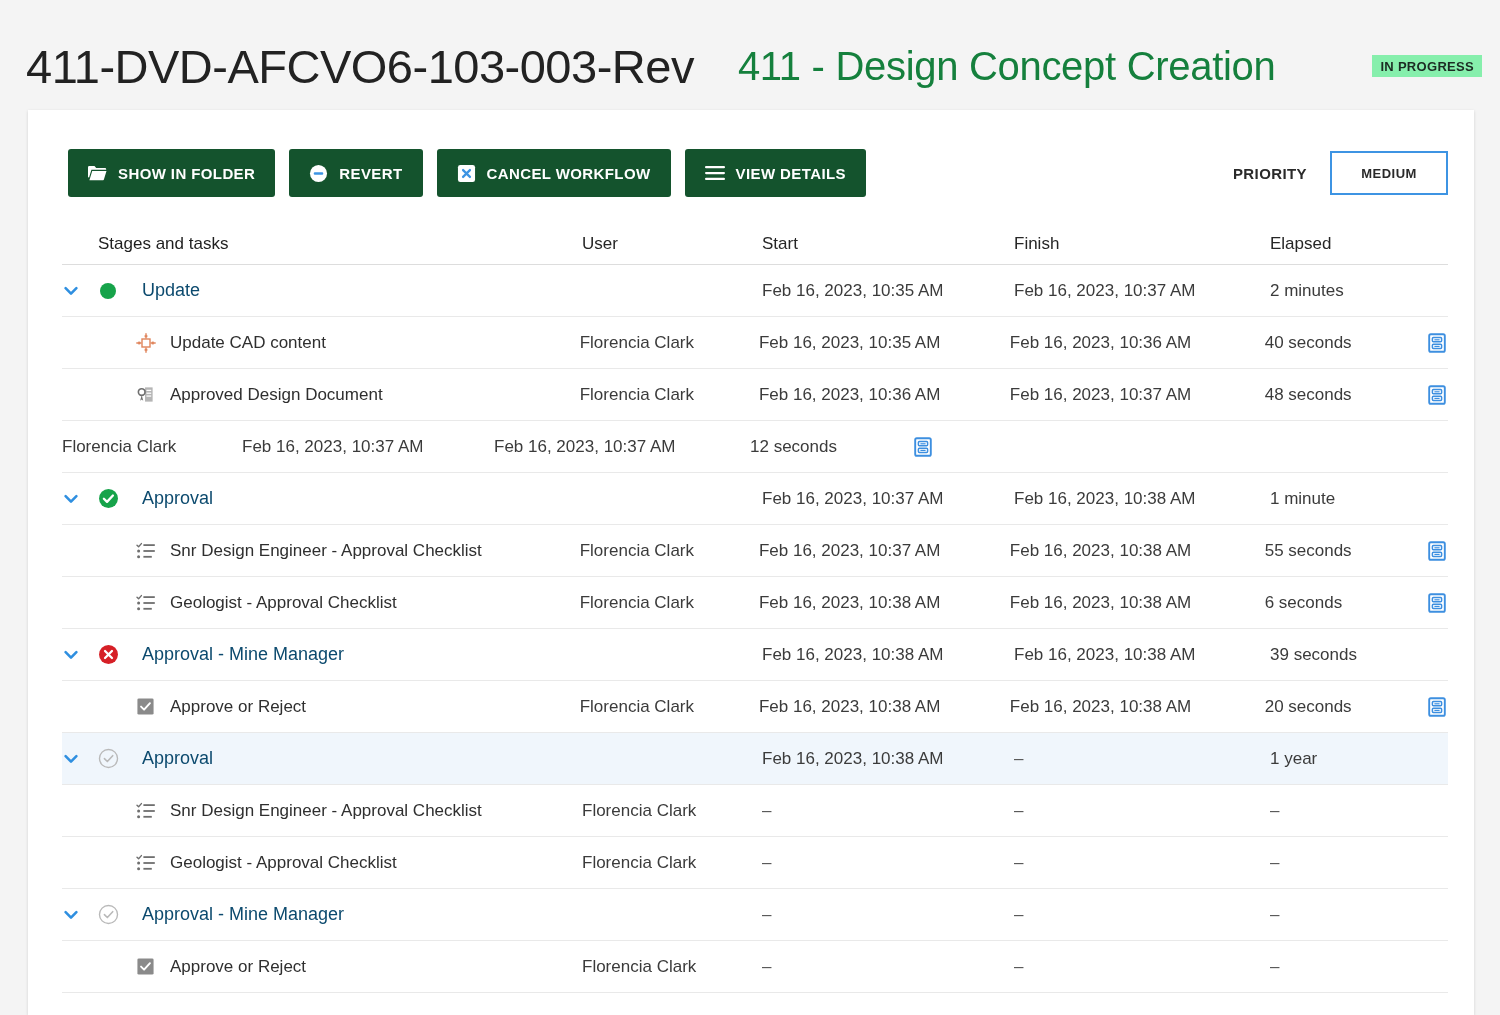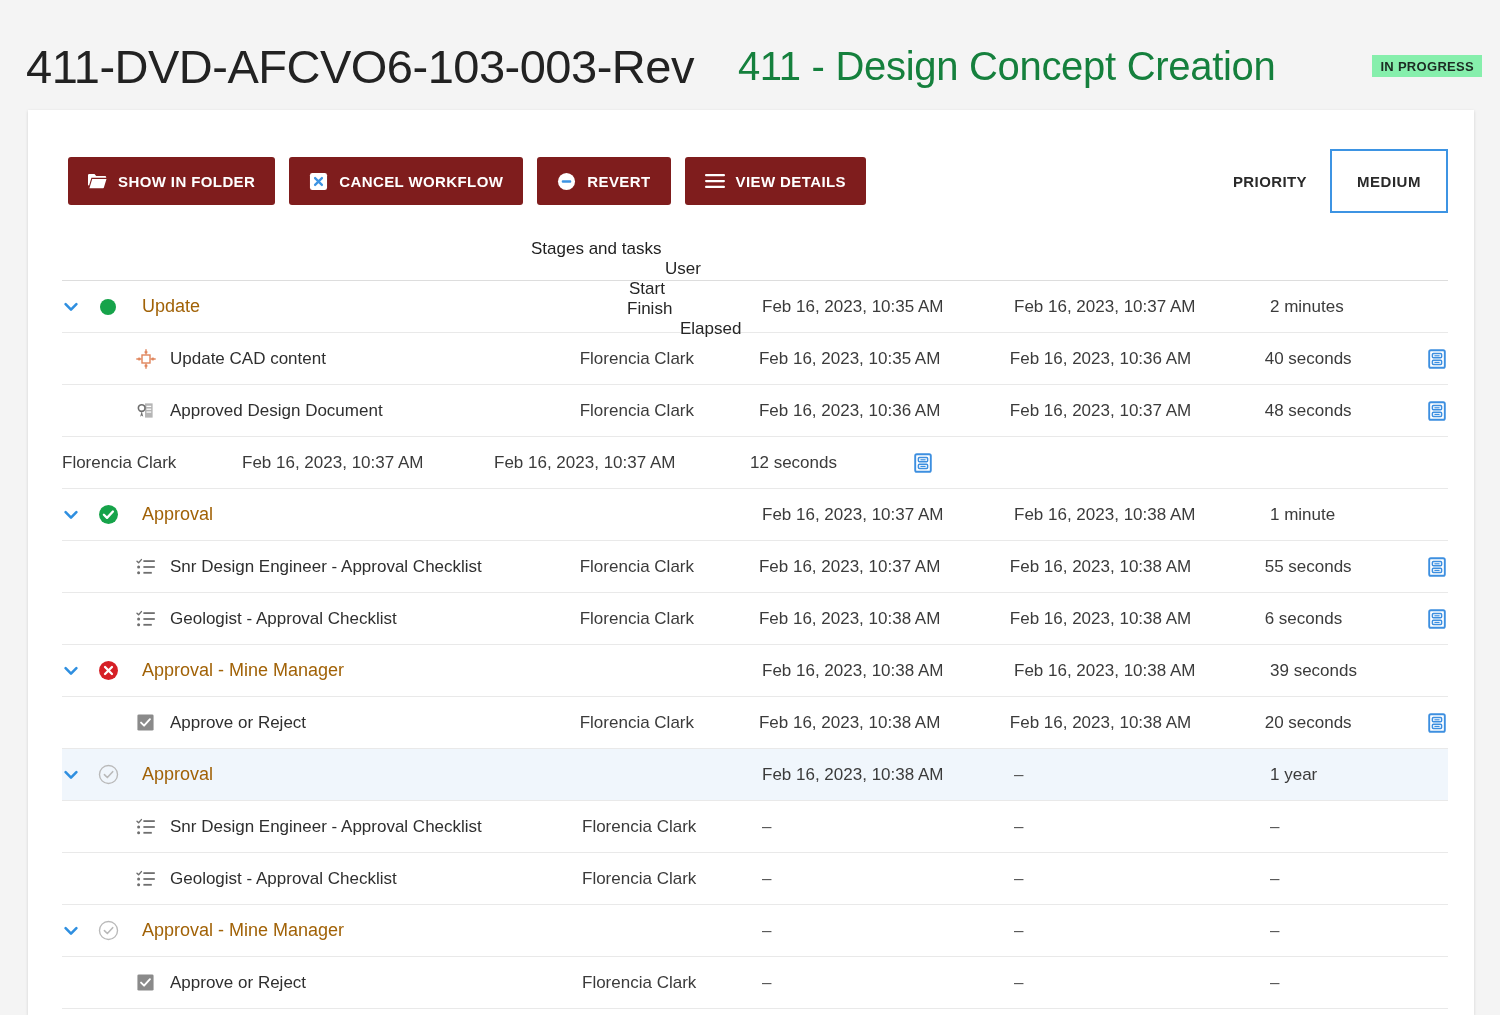--- a/index.html
+++ b/index.html
@@ -54,21 +54,21 @@
   
   .toolbar {
     display: flex;
     align-items: center;
     padding: 39px 26px 0 40px;
   }
   .btn {
     display: inline-flex;
     align-items: center;
     gap: 11px;
-    background: #7f1d1d;
+    background: #14532d;
     color: #ffffff;
     border: none;
     border-radius: 3px;
     height: 48px;
     padding: 0 20px;
     font-size: 15px;
     font-weight: bold;
     letter-spacing: 0.4px;
     cursor: pointer;
     margin-right: 14px;
@@ -85,24 +85,24 @@
   .priority-label {
     font-size: 15px;
     font-weight: bold;
     color: #2a2a2a;
     letter-spacing: 0.4px;
   }
   .priority-value {
     border: 2px solid #3d94e3;
     background: #ffffff;
     color: #2a2a2a;
-    font-size: 15px;
+    font-size: 13px;
     font-weight: bold;
     letter-spacing: 0.5px;
-    height: 64px;
+    height: 44px;
     min-width: 118px;
     display: flex;
     align-items: center;
     justify-content: center;
     cursor: pointer;
     font-family: "Liberation Sans", sans-serif;
   }
 
   
   .table {
@@ -116,39 +116,38 @@
     border-bottom: 1px solid #e9e9e9;
     font-size: 17px;
     color: #3b3b3b;
   }
   .row.head {
     height: 42px;
     border-bottom: 1px solid #dddddd;
     font-size: 17px;
     color: #262626;
     font-weight: normal;
-    flex-direction: column;
   }
   .row.highlight { background: #f0f6fc; }
 
   .c-name   { width: 520px; display: flex; align-items: center; }
   .c-user   { width: 180px; }
   .c-start  { width: 252px; }
   .c-finish { width: 256px; }
   .c-elapsed{ width: 150px; }
   .c-act    { flex: 1; display: flex; justify-content: flex-start; padding-left: 12px; }
 
   .chev { width: 36px; display: flex; align-items: center; justify-content: flex-start; cursor: pointer; }
   .chev.empty { cursor: default; }
   .statusico { width: 44px; display: flex; align-items: center; }
   .taskico { width: 34px; display: flex; align-items: center; }
 
   .name-text { color: #2f2f2f; }
   .row.head .name-text { color: #1f1f1f; }
-  .stage-name { font-size: 18px; color: #a16207; }
+  .stage-name { font-size: 18px; color: #0c4a6e; }
   .dash { color: #555555; }
 
   .act-btn {
     background: none; border: none; padding: 0; cursor: pointer; line-height: 0;
   }
 </style>
 </head>
 <body>
 
 <div class="page-header">
@@ -166,35 +165,35 @@
             <path fill="#fff" d="M0 2.2A1.2 1.2 0 011.2 1h5.3l1.7 2H17a1.2 1.2 0 011.2 1.2v.6H3.4L1.1 12.6 0 12.2z"></path>
             <path fill="#fff" d="M4.2 6h14.3l-2.6 8.6a.9.9 0 01-.9.6H1.4z"></path>
           </svg>
       </span>
       <span>SHOW IN FOLDER</span>
     </button>
 
     <button class="btn">
       <span>
         <svg width="19" height="19" viewBox="0 0 20 20">
+            <circle cx="10" cy="10" r="9" fill="#fff"></circle>
+            <rect x="5" y="8.7" width="10" height="2.6" rx="1.1" fill="#3d94e3"></rect>
+          </svg>
+      </span>
+      <span>REVERT</span>
+    </button>
+
+    <button class="btn">
+      <span>
+        <svg width="19" height="19" viewBox="0 0 20 20">
             <rect x="1" y="1" width="18" height="18" rx="2.5" fill="#fff"></rect>
             <path d="M6.4 6.4l7.2 7.2M13.6 6.4l-7.2 7.2" stroke="#3d94e3" stroke-width="2.4" stroke-linecap="round"></path>
           </svg>
       </span>
       <span>CANCEL WORKFLOW</span>
-    </button>
-
-    <button class="btn">
-      <span>
-        <svg width="19" height="19" viewBox="0 0 20 20">
-            <circle cx="10" cy="10" r="9" fill="#fff"></circle>
-            <rect x="5" y="8.7" width="10" height="2.6" rx="1.1" fill="#3d94e3"></rect>
-          </svg>
-      </span>
-      <span>REVERT</span>
     </button>
 
     <button class="btn">
       <span>
         <svg width="20" height="16" viewBox="0 0 20 16">
             <rect y="1" width="20" height="2.3" rx="1.1" fill="#fff"></rect>
             <rect y="6.9" width="20" height="2.3" rx="1.1" fill="#fff"></rect>
             <rect y="12.8" width="20" height="2.3" rx="1.1" fill="#fff"></rect>
           </svg>
       </span>

